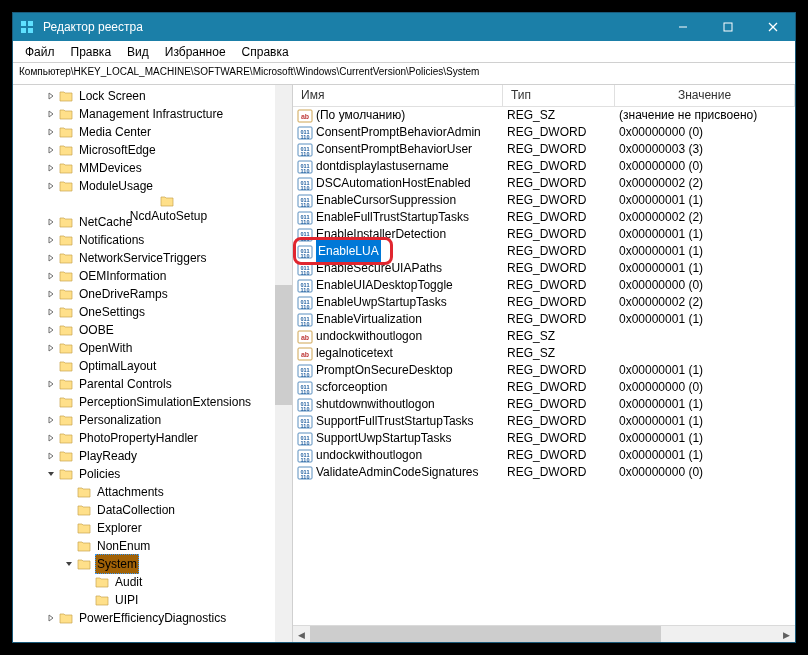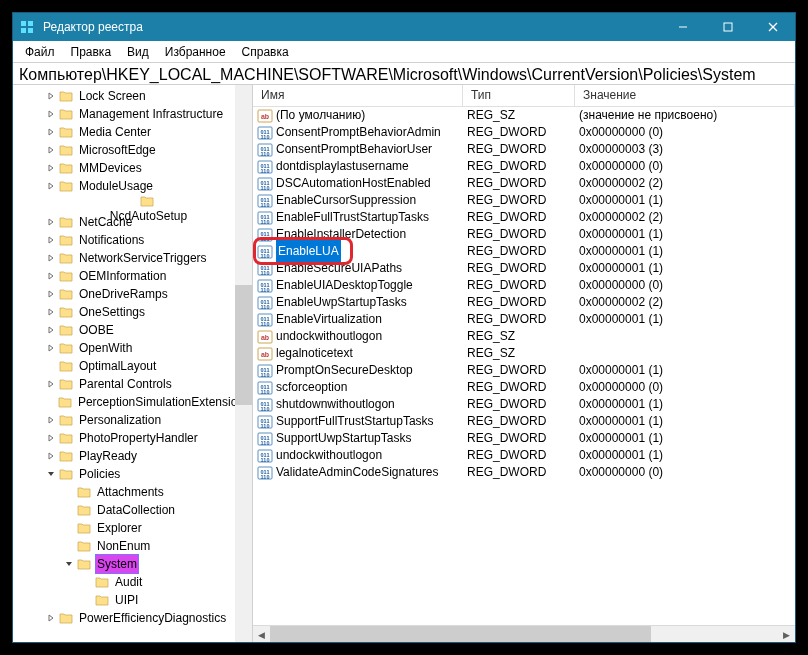--- a/index.html
+++ b/index.html
@@ -10,39 +10,39 @@
 .titlebar { height: 28px; background: #1b7fa8; display: flex; align-items: center; color: #fff; }
 .tb-icon { width: 16px; height: 16px; margin-left: 6px; display: inline-flex; align-items: center; justify-content: center; }
 .tb-icon svg { width: 14px; height: 14px; }
 .tb-title { margin-left: 8px; font-size: 12px; flex: 1; }
 .tb-controls { display: flex; height: 100%; }
 .tb-btn { width: 45px; height: 28px; display: flex; align-items: center; justify-content: center; color: #fff; cursor: pointer; }
 
 .menubar { height: 22px; background: #fff; display: flex; align-items: center; padding: 0 4px; border-bottom: 1px solid #d0d0d0; }
 .menu-item { padding: 2px 8px; cursor: pointer; }
 
-.addressbar { height: 22px; background: #fff; border-bottom: 1px solid #d0d0d0; padding: 3px 6px; font-size: 16px; white-space: nowrap; overflow: hidden; }
+.addressbar { height: 22px; background: #fff; border-bottom: 1px solid #d0d0d0; padding: 3px 6px; font-size: 10px; white-space: nowrap; overflow: hidden; }
 
 .content { flex: 1; display: flex; min-height: 0; }
 
-.tree-pane { width: 240px; background: #fff; overflow: auto; position: relative; border-right: 1px solid #d0d0d0; }
+.tree-pane { width: 280px; background: #fff; overflow: auto; position: relative; border-right: 1px solid #d0d0d0; }
 .tree { padding: 2px 0 2px 4px; }
 .tnode { white-space: nowrap; height: 18px; line-height: 18px; display: flex; align-items: center; }
 .toggle { width: 12px; height: 12px; display: inline-flex; align-items: center; justify-content: center; margin-right: 2px; color: #666; font-size: 10px; cursor: pointer; }
 .folder-icon { width: 14px; height: 12px; margin-right: 4px; display: inline-block; flex-shrink: 0; }
 .folder-icon svg { display: block; }
 .tlabel { cursor: pointer; padding: 0 2px; }
-.tnode.selected .tlabel { background: #d946ef; border: 1px dotted #3399ff; padding: 0 1px; }
+.tnode.selected .tlabel { background: #a16207; border: 1px dotted #3399ff; padding: 0 1px; }
 
 .list-pane { flex: 1; background: #fff; display: flex; flex-direction: column; min-width: 0; overflow: hidden; }
 .list-header { height: 22px; display: flex; border-bottom: 1px solid #e0e0e0; }
 .lh-col { padding: 3px 8px; border-right: 1px solid #e0e0e0; font-size: 12px; color: #333; }
 .col-name { width: 210px; }
 .col-type { width: 112px; }
-.col-value { flex: 1; }
+.col-value { flex: 1; text-align: center; }
 
 .list-body { flex: 1; overflow: auto; position: relative; }
 .row { display: flex; height: 17px; line-height: 17px; align-items: center; }
 .cell { padding: 0 4px; overflow: hidden; text-overflow: ellipsis; white-space: nowrap; display: flex; align-items: center; }
 .c-name { width: 210px; }
 .c-type { width: 112px; }
 .c-value { flex: 1; }
 .val-icon { width: 16px; height: 16px; margin-right: 3px; flex-shrink: 0; display: inline-flex; align-items: center; justify-content: center; }
 .row.selected { }
 .row.selected .c-name .val-text { background: #0078d7; color: #fff; padding: 4px 2px; }

